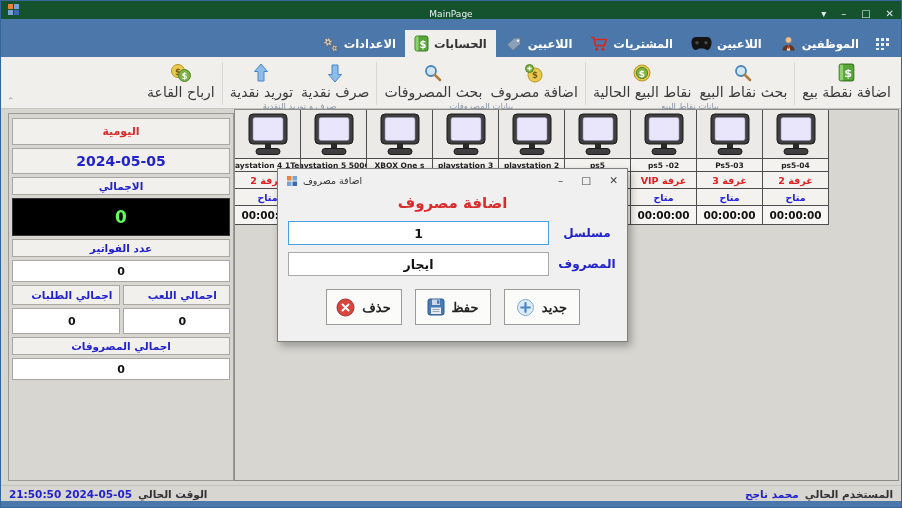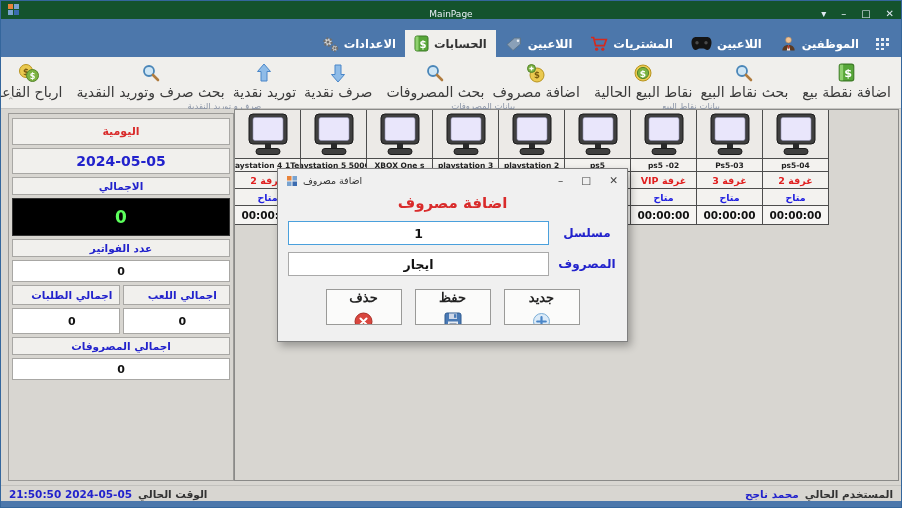--- a/index.html
+++ b/index.html
@@ -70,21 +70,21 @@
   .dlg-form { direction:rtl; padding:9px 10px 0; display:flex; flex-direction:column; gap:7px; }
   .frow { display:flex; align-items:center; gap:8px; }
   .flabel { width:60px; color:#2222cc; font-weight:bold; font-size:12px; text-align:center; flex:0 0 auto; }
   .finput { flex:1; height:24px; border:1px solid #a9a9a9; background:#fff; text-align:center;
             font-weight:bold; font-size:12.5px; display:flex; align-items:center; justify-content:center;
             color:#111; }
   .finput.focused { border:1px solid #4aa0dc; }
   .dlg-buttons { direction:rtl; display:flex; gap:13px; justify-content:center; margin-top:13px; }
   .dbtn { width:76px; height:36px; background:#fbfbfa; border:1px solid #9a9a98; display:flex;
           align-items:center; justify-content:center; gap:7px; font-size:13px; font-weight:bold;
-          color:#222; cursor:default;flex-direction:column; }
+          color:#222; cursor:default; }
   
   .statusbar { height:16px; direction:rtl; display:flex; justify-content:space-between; align-items:center;
                padding:0 8px; font-size:10.5px; font-weight:bold; color:#333; background:#d8d6d1;
                border-top:1px solid #c2c1bd; flex:0 0 auto; }
   .statusbar .grp { display:flex; gap:6px; align-items:center; }
   .blue { color:#2222cc; }
   .bluestrip { height:6px; background:#4c77ab; flex:0 0 auto; }
   .ltr { direction:ltr; unicode-bidi:embed; }
 </style>
 </head>
@@ -254,29 +254,20 @@
             </span>
           <span class="rtext">صرف نقدية</span>
         </div>
         <div class="rbtn">
           <span class="ricon">
               <svg width="20" height="20">
                 <path d="M10 1l6.5 7.5H13V18H7V8.5H3.5z" fill="#8fbce8" stroke="#4a86c8"></path>
               </svg>
             </span>
           <span class="rtext">توريد نقدية</span>
-        </div>
-        <div class="rbtn">
-          <span class="ricon">
-              <svg width="20" height="20">
-                <circle cx="8" cy="8" r="5" fill="#cfe6f5" stroke="#4a86b8" stroke-width="1.8"></circle>
-                <line x1="12" y1="12" x2="17" y2="17" stroke="#b07c3f" stroke-width="2.6" stroke-linecap="round"></line>
-              </svg>
-            </span>
-          <span class="rtext">بحث صرف وتوريد النقدية</span>
         </div>
       </div>
       <div class="rlabel">صرف و توريد النقدية</div>
     </div>
     <div class="rsep"></div>
     <div class="rgroup">
       <div class="rbtns">
         <div class="rbtn">
           <span class="ricon">
               <svg width="22" height="20">

